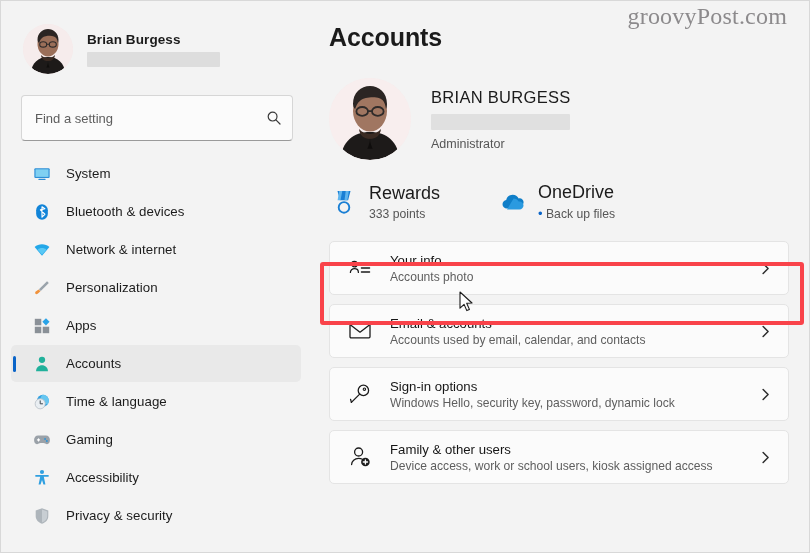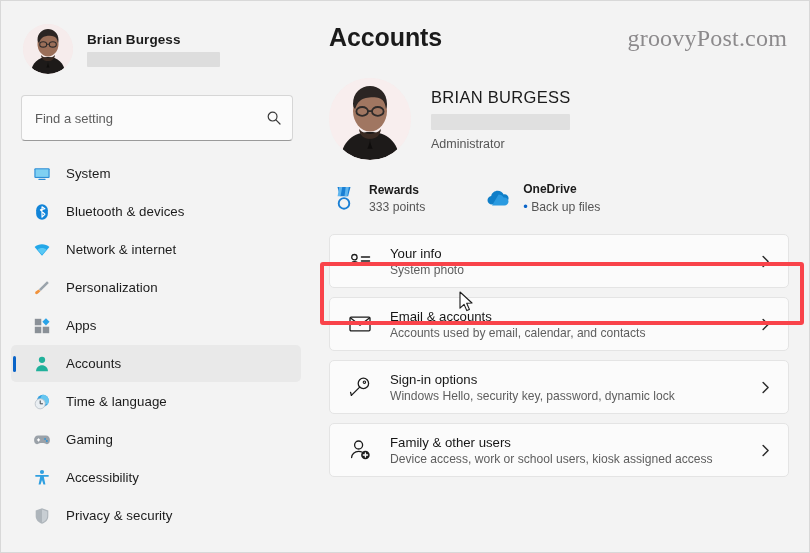--- a/index.html
+++ b/index.html
@@ -134,21 +134,21 @@
     font-size: 25px;
     font-weight: bold;
     color: #1b1b1b;
     margin-top: 22px;
     margin-left: 8px;
     letter-spacing: -.1px;
   }
 
   .watermark {
     position: absolute;
-    top: 24px;
+    top: 2px;
     right: 22px;
     font-family: "Liberation Serif", serif;
     font-size: 24px;
     color: #8c8a8c;
     letter-spacing: .2px;
   }
 
   .acct-hero {
     display: flex;
     align-items: center;
@@ -181,21 +181,21 @@
     margin: 22px 0 0 10px;
     gap: 60px;
   }
   .svc {
     display: flex;
     align-items: center;
     gap: 12px;
   }
   .svc-ico { width: 26px; height: 26px; flex: 0 0 26px; }
   .svc-txt { display:flex; flex-direction: column; gap: 3px; }
-  .svc-title { font-size: 12px; font-weight: bold; color: #1b1b1b; }
+  .svc-title { font-size: 18px; font-weight: normal; color: #1b1b1b; }
   .svc-sub { font-size: 12.2px; color: #565656; }
   .svc-sub .dot { color: #0a64c8; font-size: 13px; }
 
   .cards { margin-top: 20px; padding-left: 8px; padding-right: 2px; }
 
   .card {
     position: relative;
     display: flex;
     align-items: center;
     height: 54px;
@@ -448,21 +448,21 @@
           <circle cx="6.4" cy="8.2" r="2.7" fill="none" stroke="currentColor" stroke-width="1.3"></circle>
           <path d="M2.4 16.4c0-2.2 1.8-3.7 4-3.7s4 1.5 4 3.7" fill="none" stroke="currentColor" stroke-width="1.3" stroke-linecap="round"></path>
           <g stroke="currentColor" stroke-width="1.3" stroke-linecap="round">
             <line x1="13.4" y1="8" x2="21.6" y2="8"></line>
             <line x1="13.4" y1="12" x2="21.6" y2="12"></line>
             <line x1="13.4" y1="16" x2="21.6" y2="16"></line>
           </g>
         </svg>
         <div class="card-txt">
           <div class="card-title">Your info</div>
-          <div class="card-sub">System photo</div>
+          <div class="card-sub">Accounts photo</div>
         </div>
         <svg class="chev" viewBox="0 0 12 12">
           <path d="M3.8 1.4 8.4 6l-4.6 4.6" fill="none" stroke="currentColor" stroke-width="1.35" stroke-linecap="round" stroke-linejoin="round"></path>
         </svg>
       </div>
 
       <div class="card">
         <svg class="card-ico" viewBox="0 0 24 24">
           <rect x="2" y="5.2" width="20" height="13.6" rx="1.1" fill="none" stroke="currentColor" stroke-width="1.3"></rect>
           <path d="M2.6 6 12 13.2 21.4 6" fill="none" stroke="currentColor" stroke-width="1.3" stroke-linecap="round" stroke-linejoin="round"></path>

